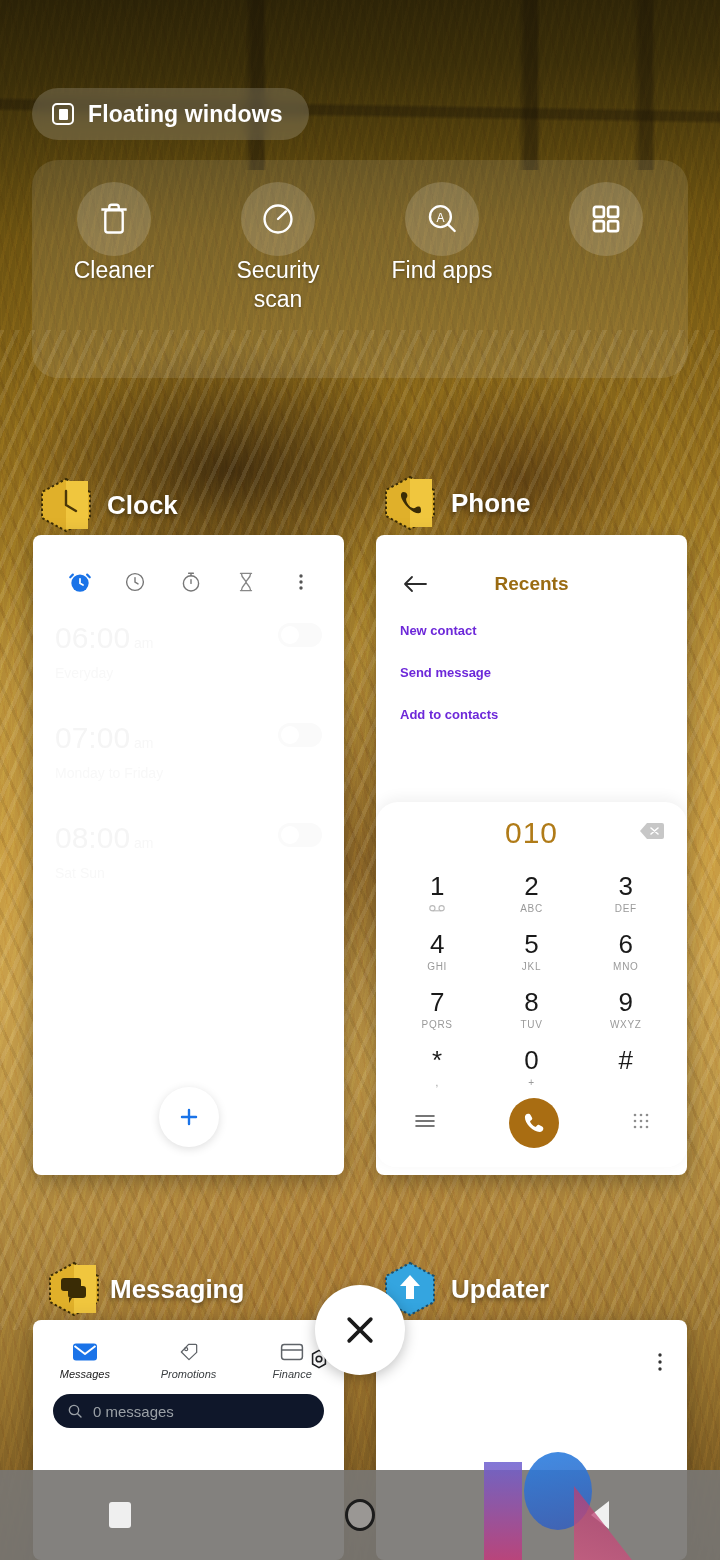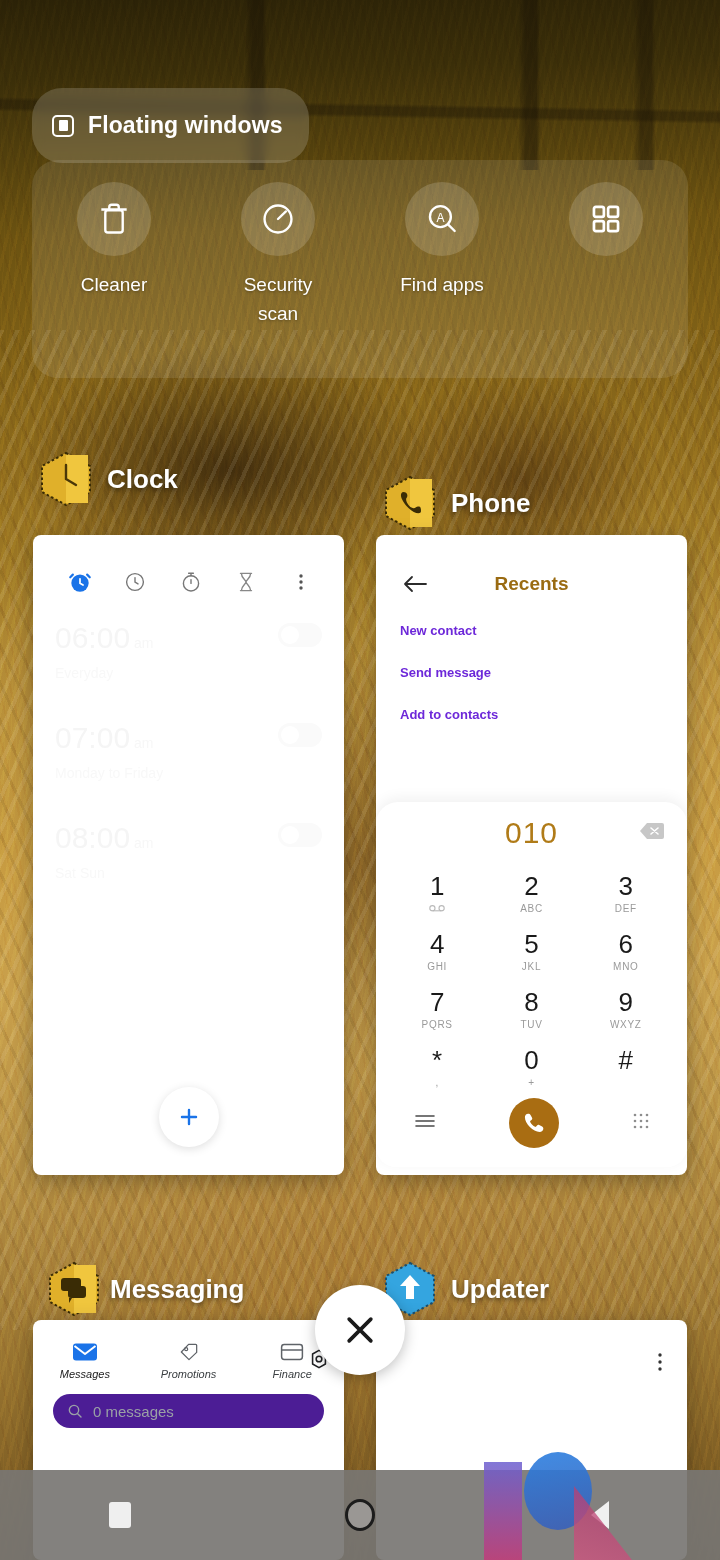--- a/index.html
+++ b/index.html
@@ -50,21 +50,21 @@
     background-image:
       linear-gradient(90deg, rgba(0,0,0,0) 0 34%, rgba(25,18,5,.45) 35% 36.5%, rgba(0,0,0,0) 37%),
       linear-gradient(90deg, rgba(0,0,0,0) 0 72%, rgba(25,18,5,.45) 73% 74.5%, rgba(0,0,0,0) 75%),
       linear-gradient(90deg, rgba(0,0,0,0) 0 88%, rgba(25,18,5,.40) 89% 90.5%, rgba(0,0,0,0) 91%),
       linear-gradient(181deg, rgba(0,0,0,0) 0 60%, rgba(20,14,4,.35) 62% 66%, rgba(0,0,0,0) 68%);
   }
 
   
   #fw-pill {
     position: absolute; left: 32px; top: 88px;
-    height: 75px; padding: 0 26px 0 20px;
+    height: 52px; padding: 0 26px 0 20px;
     display: flex; align-items: center; gap: 14px;
     background: rgba(255,255,255,.17);
     border-radius: 30px;
     backdrop-filter: blur(6px);
   }
   #fw-pill .lbl { color:#fff; font-size: 23px; font-weight: 600; letter-spacing:.1px;}
   .fw-ico { width: 22px; height: 22px; border: 2.3px solid #fff; border-radius: 5px;
             display:flex; align-items:center; justify-content:center; }
   .fw-ico i { display:block; width: 9px; height: 11px; background:#fff; border-radius:1px;}
 
@@ -76,21 +76,21 @@
     display: flex; align-items: flex-start; justify-content: space-around;
     padding-top: 22px;
   }
   .qa { width: 150px; display: flex; flex-direction: column; align-items: center; }
   .qa-circle {
     width: 74px; height: 74px; border-radius: 50%;
     background: rgba(255,255,255,.16);
     display: flex; align-items: center; justify-content: center;
   }
   .qa-label {
-    margin-top: 14px; color: #fff; font-size: 19px; line-height: 29px;
+    color: #fff; font-size: 23px; line-height: 29px;
     text-align: center; font-weight: 400;
     text-shadow: 0 1px 3px rgba(0,0,0,.35);
   }
 
   
   .app-head {
     position: absolute; display: flex; align-items: center; gap: 13px;
   }
   .app-head .name {
     color: #fff; font-size: 26px; font-weight: 700;
@@ -151,21 +151,21 @@
               display:flex; align-items:center; justify-content:center; }
 
   
   #msg-card { left: 33px; top: 1320px; width: 311px; height: 240px; }
   #msg-tabs { display:flex; align-items:flex-start; padding: 22px 0 0 0; position:relative;}
   .mtab { flex: 1; display:flex; flex-direction:column; align-items:center;font-style:italic; }
   .mtab .tl { font-size: 11px; color:#3c4043; margin-top: 6px; }
   .mtab.active .tl { color:#1a1a1a; }
   #msg-gear { position:absolute; right: 14px; top: 28px; }
   #msg-search {
-    margin: 14px 20px 0 20px; height: 34px; border-radius: 17px; background: #4c1d95;
+    margin: 14px 20px 0 20px; height: 34px; border-radius: 17px; background: #0f172a;
     display:flex; align-items:center; gap: 10px; padding: 0 14px;
   }
   #msg-search .ph { color:#9aa0a6; font-size: 15px; }
 
   
   #upd-card { left: 376px; top: 1320px; width: 311px; height: 240px; }
   #upd-menu { position:absolute; right: 18px; top: 30px; }
 
   
   #close-btn {
@@ -257,21 +257,21 @@
       <svg width="34" height="34" viewBox="0 0 24 24" fill="none" stroke="#fff" stroke-width="1.9">
         <rect x="3.5" y="3.5" width="7" height="7" rx="1.3"></rect>
         <rect x="13.5" y="3.5" width="7" height="7" rx="1.3"></rect>
         <rect x="3.5" y="13.5" width="7" height="7" rx="1.3"></rect>
         <rect x="13.5" y="13.5" width="7" height="7" rx="1.3"></rect>
       </svg>
     </div>
   </div>
 </div>
 
-<div class="app-head" style="left:38px; top:451px;">
+<div class="app-head" style="left:38px; top:477px;">
   <span class="hexicon">
     <svg viewBox="0 0 56 56">
       <polygon points="28,2 52,15 52,41 28,54 4,41 4,15" fill="#e0b02a" stroke="#3a2c05" stroke-width="2" stroke-dasharray="2.5 2.5"></polygon>
       <rect x="28" y="4" width="22" height="48" fill="#f0c63e"></rect>
       <path d="M28 28 L28 14 M28 28 L38 34" stroke="#4a3708" stroke-width="2.4" stroke-linecap="round" fill="none"></path>
     </svg>
   </span>
   <span class="name">Clock</span>
 </div>
 

